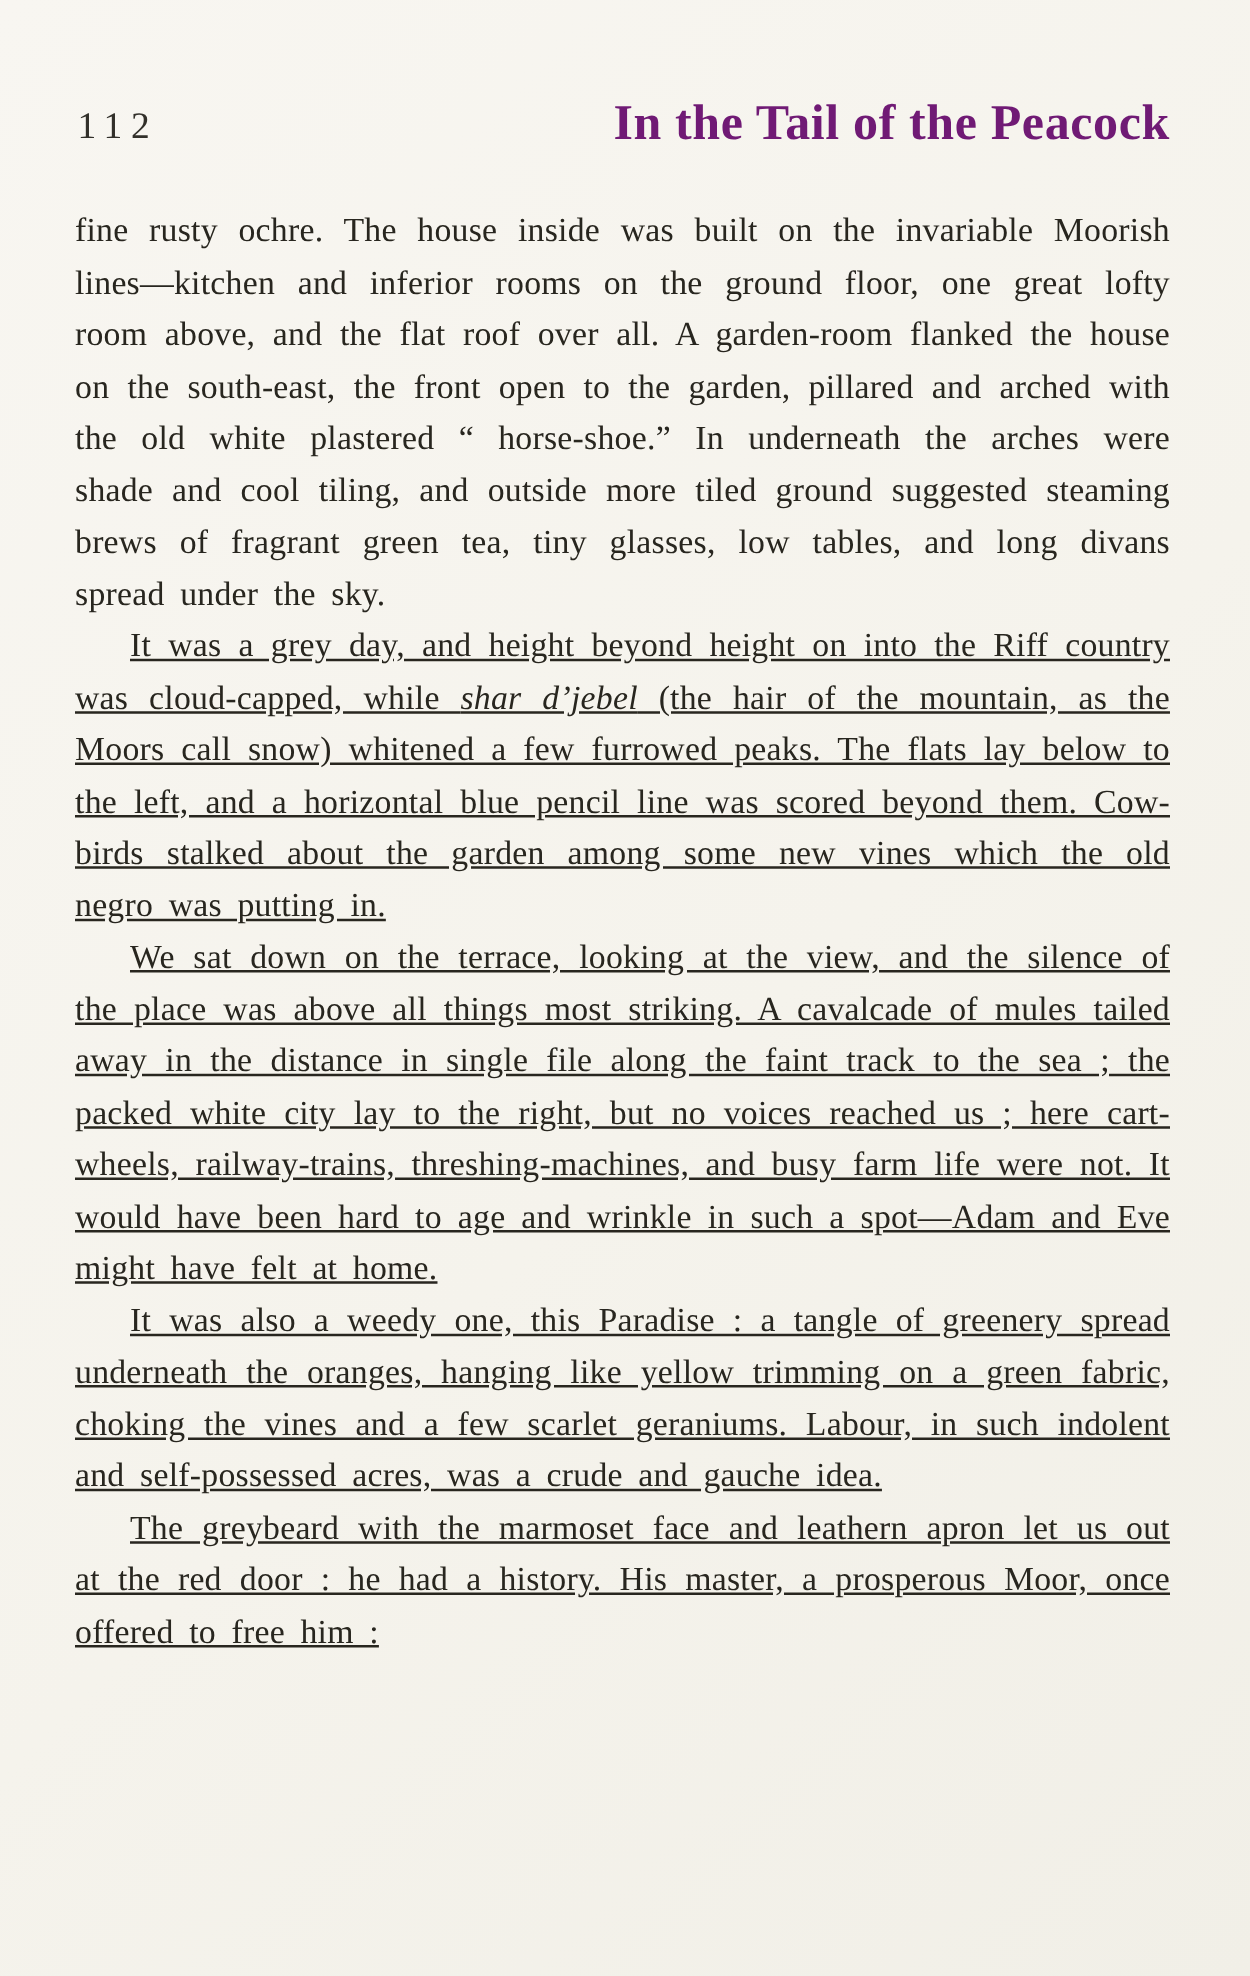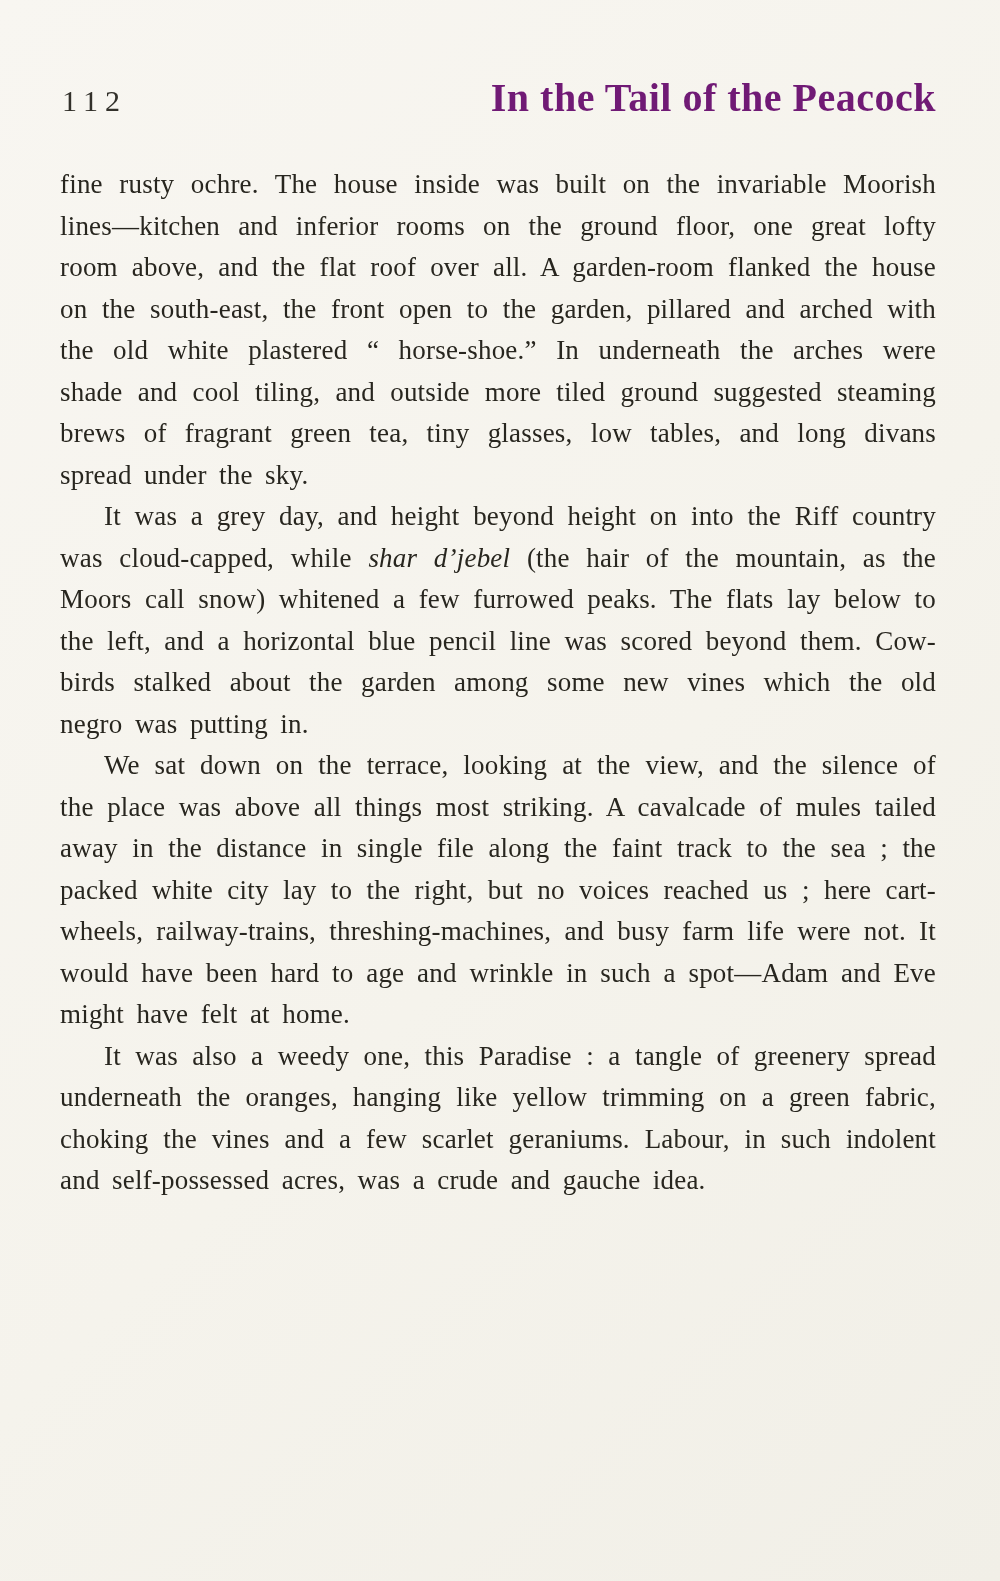--- a/index.html
+++ b/index.html
@@ -48,32 +48,34 @@
     line-height: 41.5px;
     letter-spacing: 0.2px;
     word-spacing: 5.5px;
   }
   .para {
     margin: 0;
     text-indent: 0;
   }
   .para.indent {
     text-indent: 44px;
+    text-decoration: underline;
   }
   .italic {
     font-style: italic;
   }
 </style>
 </head>
 <body>
 
 <div class="page">
   <header class="page-header">
     <span class="page-number">112</span>
     <h1 class="running-title">In the Tail of the Peacock</h1>
   </header>
   <main class="page-body">
       <p class="para"><span>fine rusty ochre.  The house inside was built on the invariable Moorish lines—kitchen and inferior rooms on the ground floor, one great lofty room above, and the flat roof over all.  A garden-room flanked the house on the south-east, the front open to the garden, pillared and arched with the old white plastered “ horse-shoe.”  In underneath the arches were shade and cool tiling, and outside more tiled ground suggested steaming brews of fragrant green tea, tiny glasses, low tables, and long divans spread under the sky.</span></p>
       <p class="para indent"><span>It was a grey day, and height beyond height on into the Riff country was cloud-capped, while </span><span class="italic">shar d’jebel</span><span> (the hair of the mountain, as the Moors call snow) whitened a few furrowed peaks.  The flats lay below to the left, and a horizontal blue pencil line was scored beyond them. Cow-birds stalked about the garden among some new vines which the old negro was putting in.</span></p>
       <p class="para indent"><span>We sat down on the terrace, looking at the view, and the silence of the place was above all things most striking. A cavalcade of mules tailed away in the distance in single file along the faint track to the sea ; the packed white city lay to the right, but no voices reached us ; here cart-wheels, railway-trains, threshing-machines, and busy farm life were not.  It would have been hard to age and wrinkle in such a spot—Adam and Eve might have felt at home.</span></p>
       <p class="para indent"><span>It was also a weedy one, this Paradise :  a tangle of greenery spread underneath the oranges, hanging like yellow trimming on a green fabric, choking the vines and a few scarlet geraniums.  Labour, in such indolent and self-possessed acres, was a crude and gauche idea.</span></p>
+      <p class="para indent"><span>The greybeard with the marmoset face and leathern apron let us out at the red door : he had a history.  His master, a prosperous Moor, once offered to free him :</span></p>
     </main>
 </div>
 
 </body></html>

